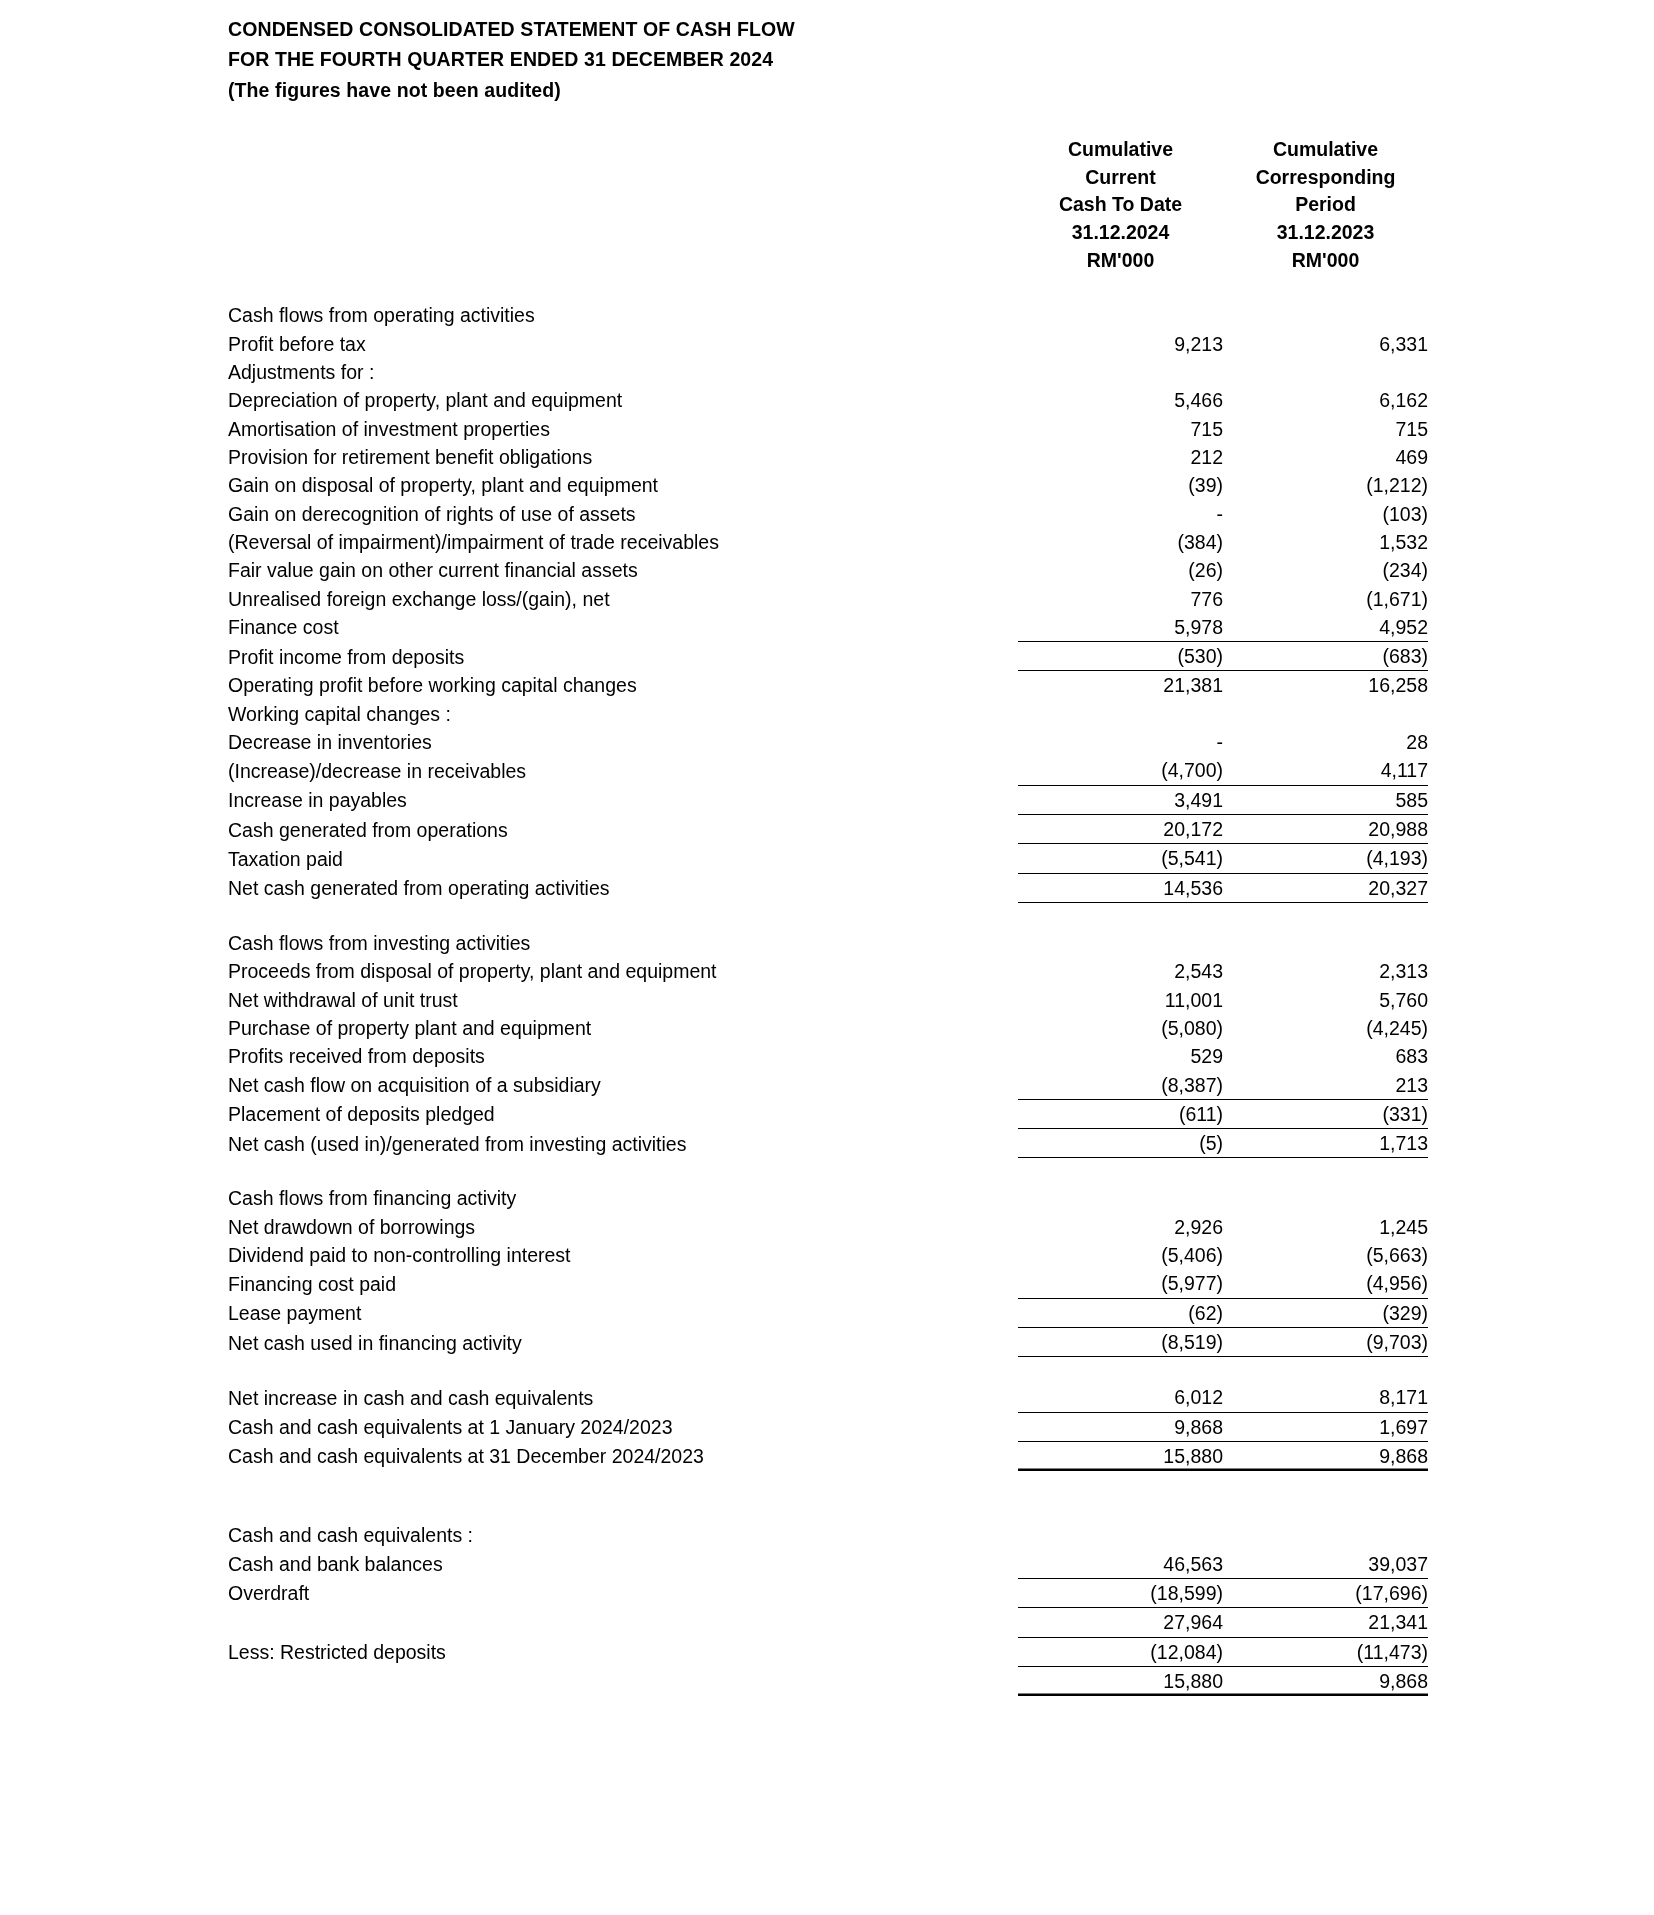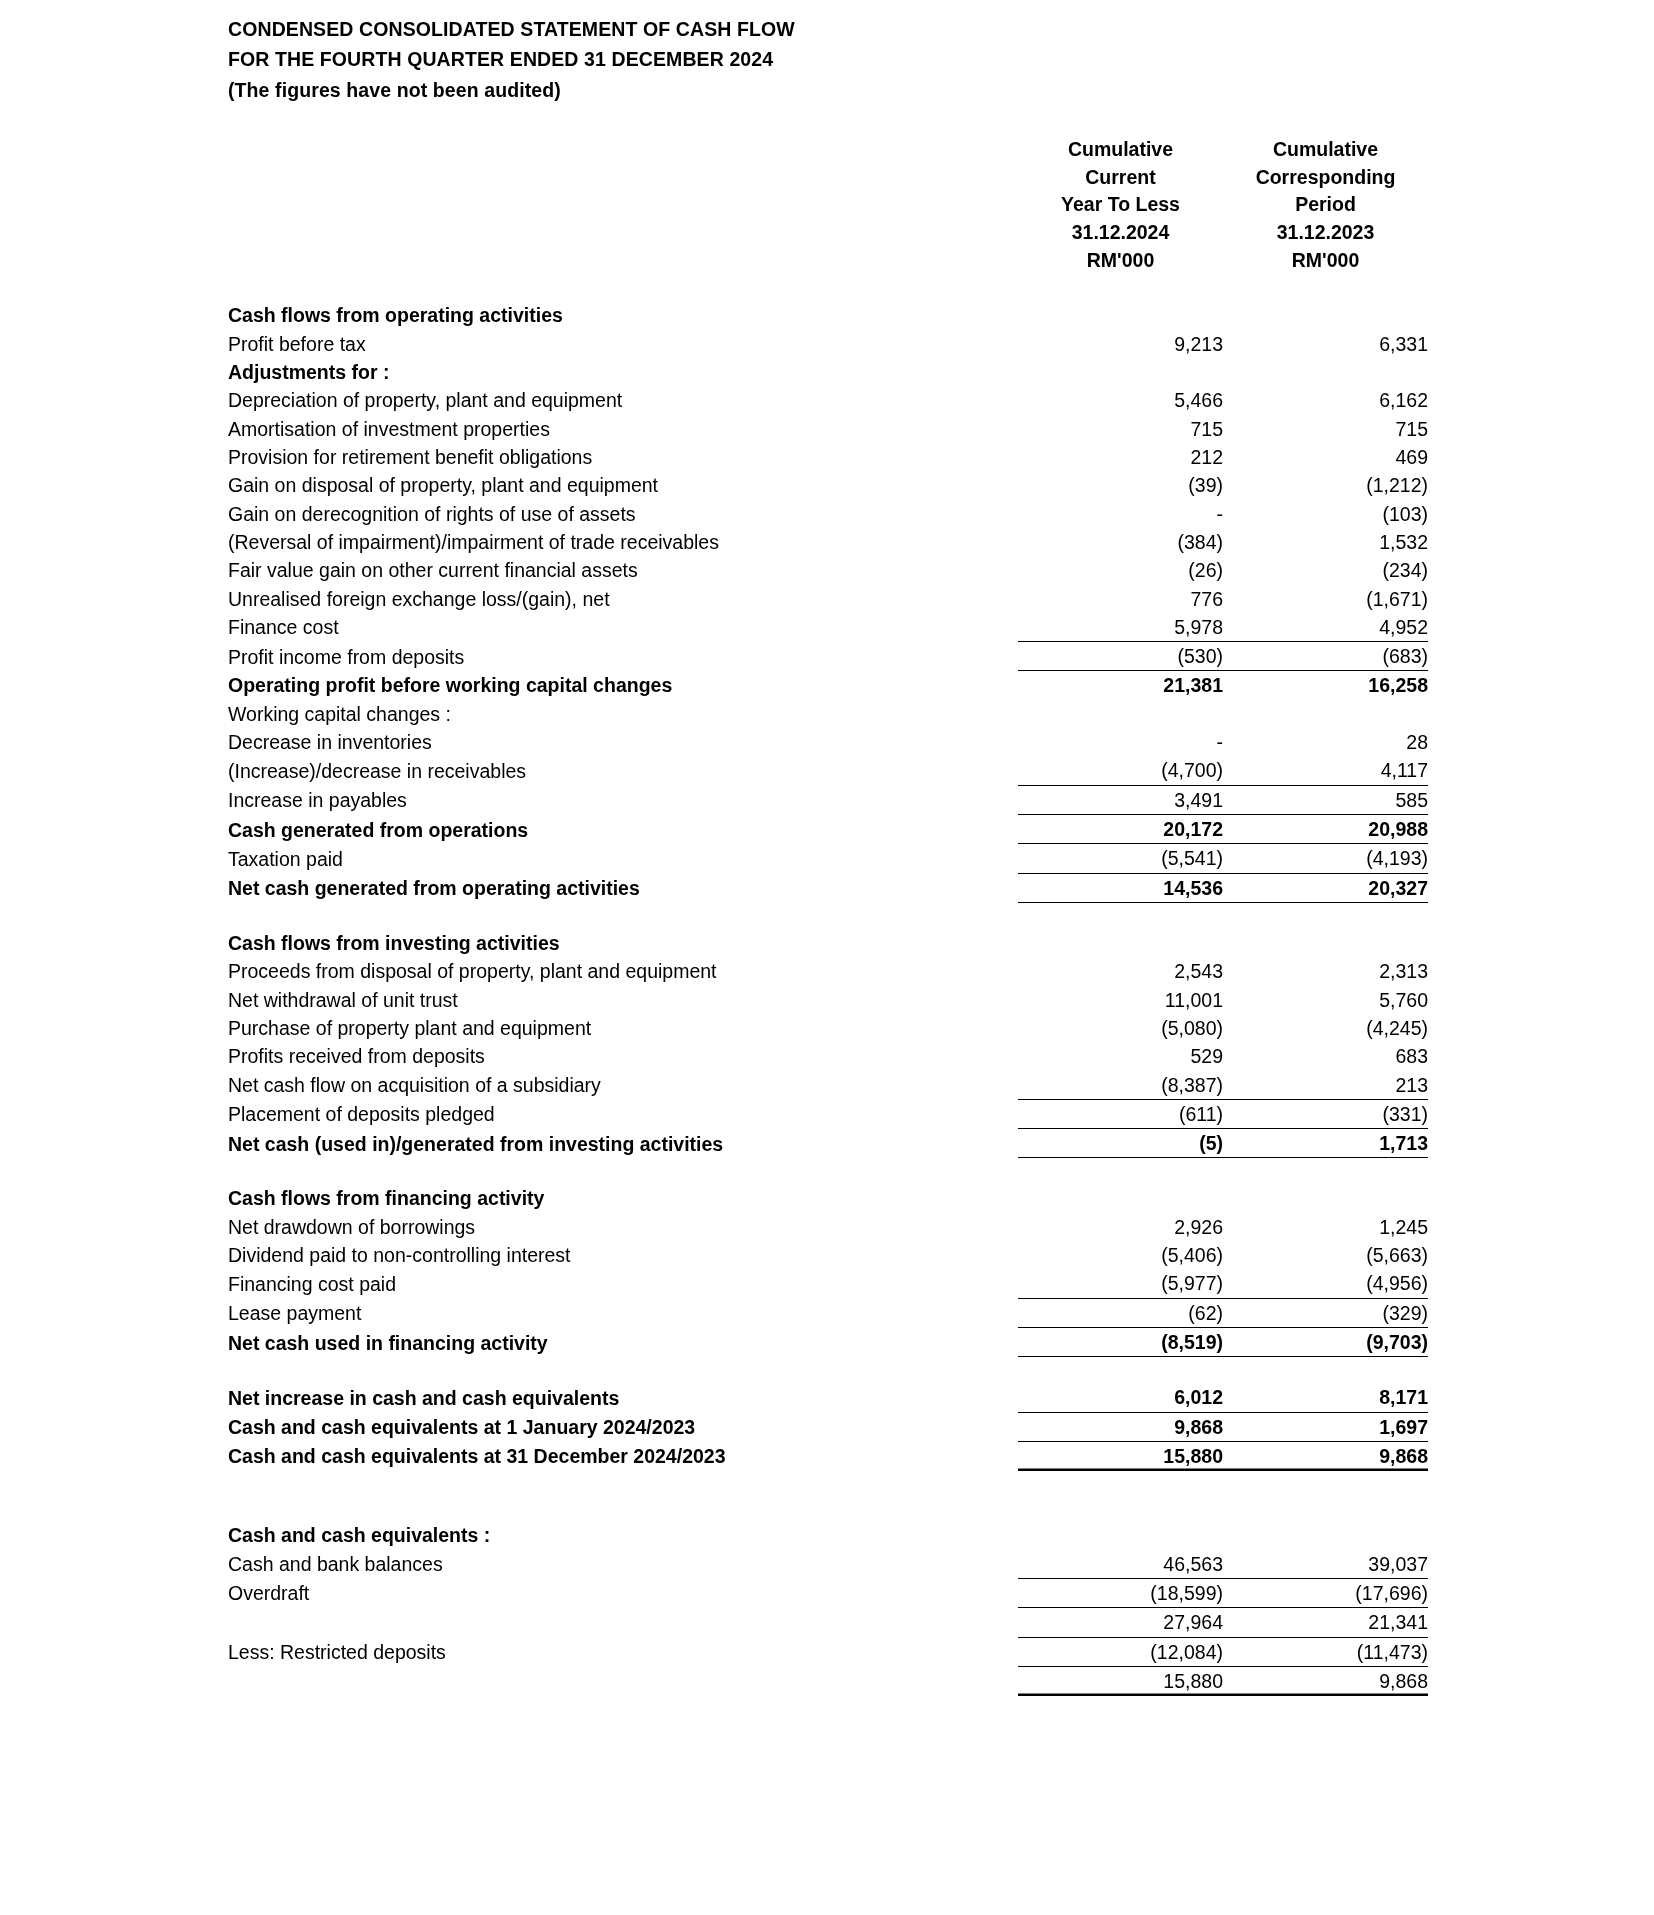--- a/index.html
+++ b/index.html
@@ -44,21 +44,21 @@
     padding: 1px 0;
     font-size: 19.5px;
   }
   td.label { text-align: left; padding-right: 10px; }
   td.num {
     text-align: right;
     padding-right: 24px;
     font-variant-numeric: tabular-nums;
     white-space: nowrap;
   }
-  .bold { font-weight: bold; }
+  .bold { font-weight: normal; }
   .indent1 { padding-left: 32px; }
   .hdr-cell {
     text-align: center;
     font-weight: bold;
     padding-right: 24px;
     font-size: 19.5px;
     line-height: 1.42;
   }
   tr.spacer td { height: 26px; padding: 0; }
   tr.spacer-lg td { height: 50px; padding: 0; }
@@ -91,21 +91,21 @@
       <col class="c-label">
         <col class="c-num">
         <col class="c-num">
     </colgroup>
     <tbody>
       <tr>
         <td class="label"></td>
         <td class="hdr-cell">
           <div>Cumulative</div>
           <div>Current</div>
-          <div>Year To Less</div>
+          <div>Cash To Date</div>
           <div>31.12.2024</div>
           <div>RM'000</div>
         </td>
         <td class="hdr-cell">
           <div>Cumulative</div>
           <div>Corresponding</div>
           <div>Period</div>
           <div>31.12.2023</div>
           <div>RM'000</div>
         </td>

